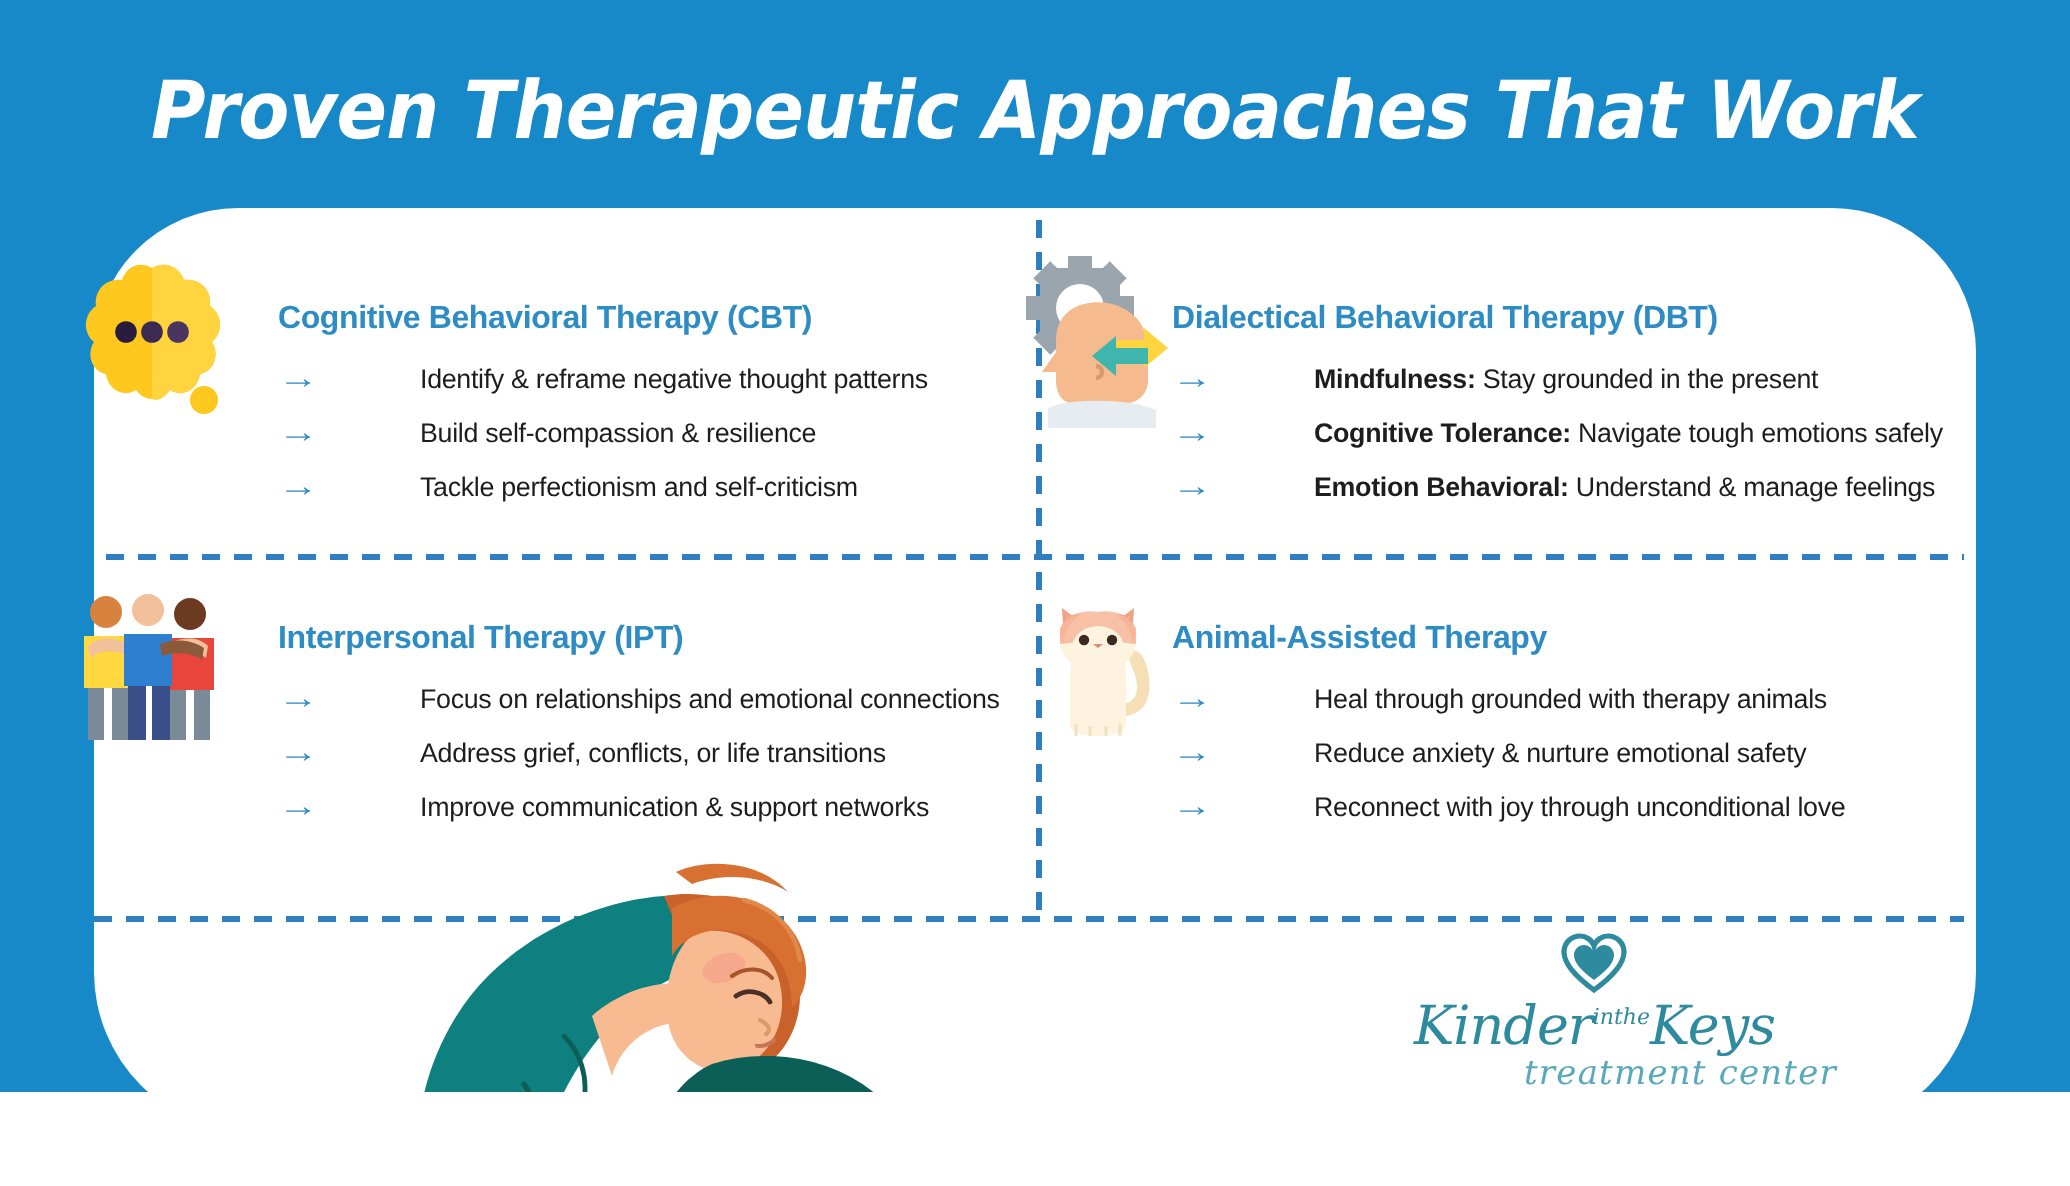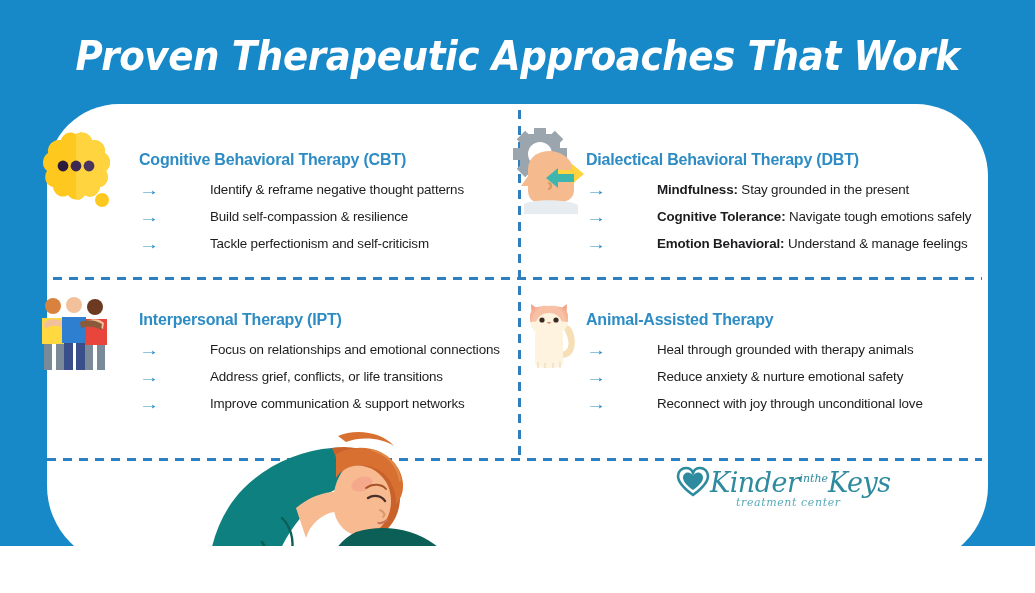--- a/index.html
+++ b/index.html
@@ -110,25 +110,25 @@
     letter-spacing:-0.5px;
   }
   #logo-sup {
     font-size:11px;
     vertical-align:super;
     letter-spacing:0;
   }
   #logo-sub {
     font-family:"DejaVu Serif", serif;
     font-style:italic;
-    font-size:11px;
+    font-size:17px;
     color:#5aa9ba;
     letter-spacing:0.6px;
     margin-top:-2px;
-    margin-left:60px;
+    margin-left:86px;
     white-space:nowrap;
   }
 </style>
 </head>
 <body>
 
 <div id="poster">
 
   <div id="title">Proven Therapeutic Approaches That Work</div>
 
@@ -342,21 +342,21 @@
 
       <path d="M66 122 C74 134 78 150 76 166" stroke="#0c5f56" stroke-width="2.6" fill="none" stroke-linecap="round"></path>
       <path d="M86 98 C94 106 98 118 96 130" stroke="#0c5f56" stroke-width="2.4" fill="none" stroke-linecap="round"></path>
       <path d="M52 140 C58 152 60 164 58 173" stroke="#0c5f56" stroke-width="2.4" fill="none" stroke-linecap="round"></path>
 
       <path d="M176 30 C192 34 202 46 204 60" stroke="#e08a4a" stroke-width="2.2" fill="none" stroke-linecap="round"></path>
     </svg>
   </div>
 
   <div id="logo">
-    <div style="display:flex; align-items:center;">
+    <div style="display:flex; align-items:center;flex-direction:column;">
       <svg width="34" height="32" viewBox="0 0 34 32">
         <path d="M17 29 C6 21 2 15 2 10 C2 5 6 2 10 2 C13 2 16 4 17 7
                  C18 4 21 2 24 2 C28 2 32 5 32 10 C32 15 28 21 17 29 Z" fill="none" stroke="#2e8a9e" stroke-width="2.6"></path>
         <path d="M17 24 C10 19 7 15 7 11.5 C7 8.5 9.5 6.5 12 6.5 C14 6.5 16 8 17 10
                  C18 8 20 6.5 22 6.5 C24.5 6.5 27 8.5 27 11.5 C27 15 24 19 17 24 Z" fill="#2e8a9e"></path>
       </svg>
       <div id="logo-main">
         <span>Kinder</span><span id="logo-sup">in</span><span id="logo-sup">the</span><span>Keys</span>
       </div>
     </div>

